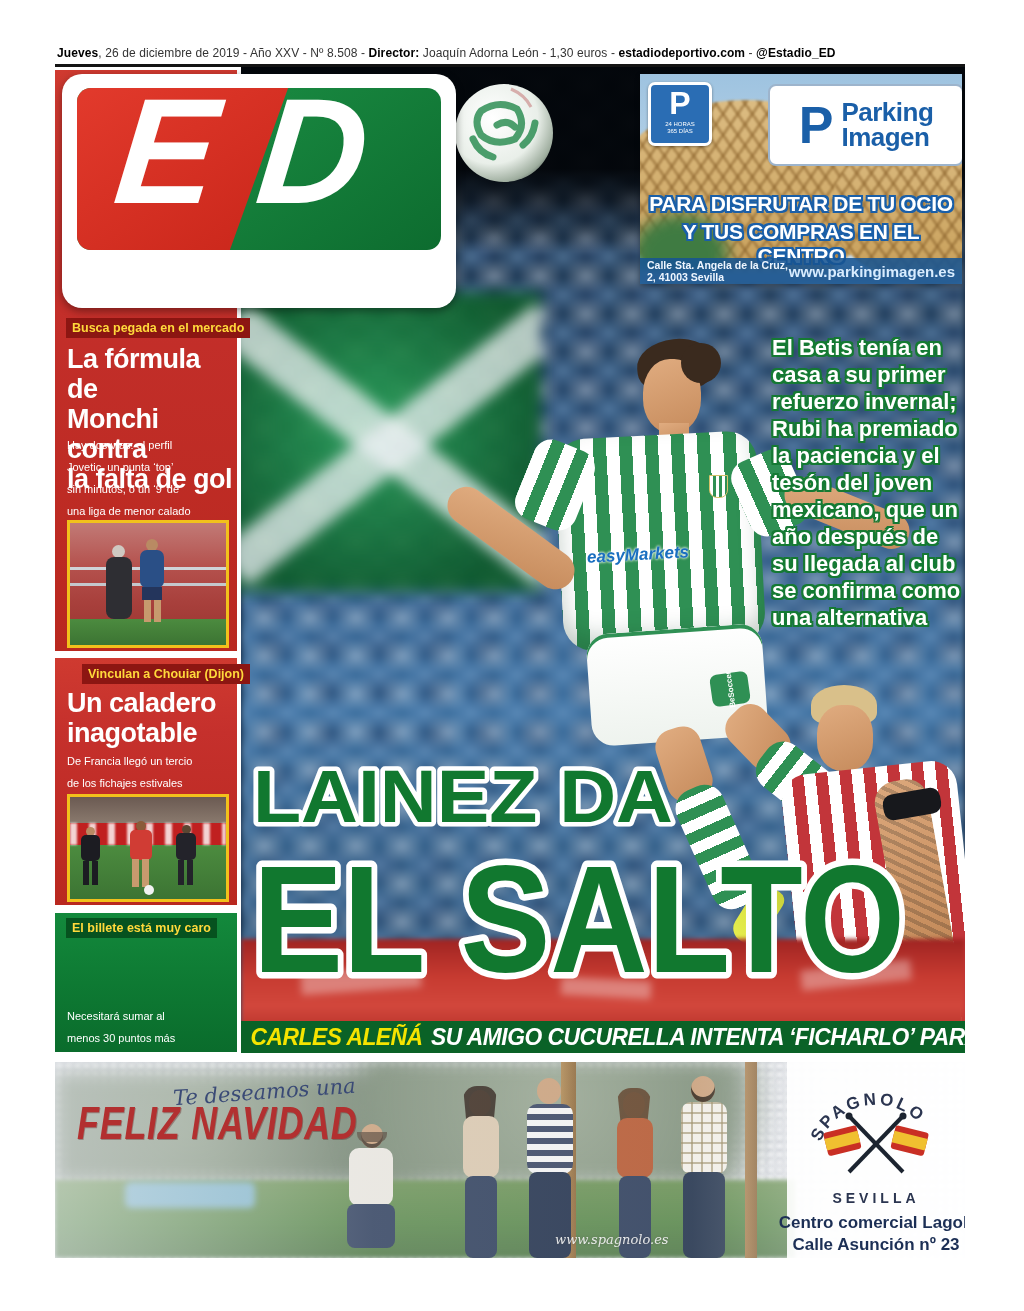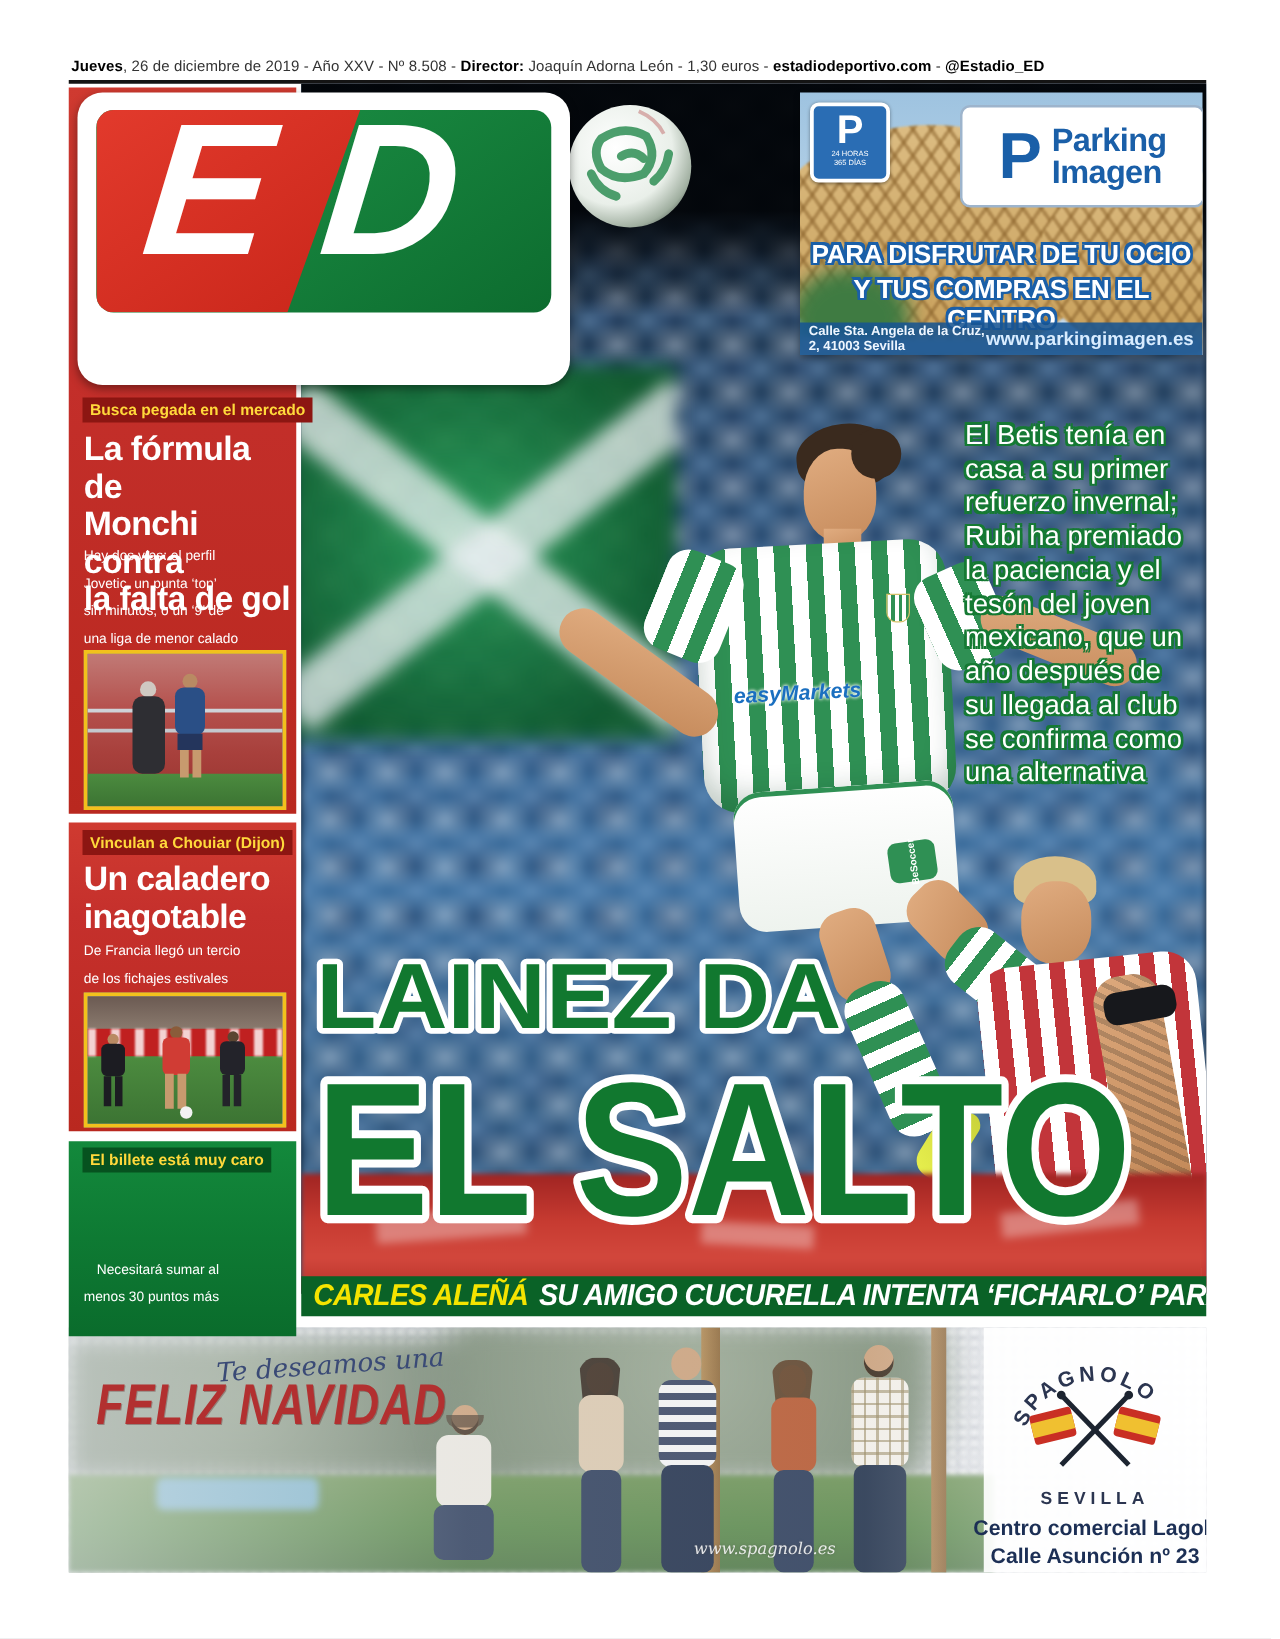--- a/index.html
+++ b/index.html
@@ -32,21 +32,21 @@
   .skin{background:linear-gradient(160deg,#e0ac80,#c68b5c);}
   .stripes-g{background:repeating-linear-gradient(90deg,#ffffff 0 13px,#2f9054 13px 26px);}
   .hoops-g{background:repeating-linear-gradient(0deg,#ffffff 0 11px,#2f9054 11px 22px);}
   .stripes-r{background:repeating-linear-gradient(90deg,#ffffff 0 12px,#c2353a 12px 24px);}
 
   .jersey-sponsor{font-size:17px;font-weight:bold;font-style:italic;color:#1a6fc0;
     text-shadow:0 0 3px #fff,0 0 3px #fff;white-space:nowrap;}
   .shorts-sponsor{font-size:8px;font-weight:bold;color:#fff;white-space:nowrap;}
 
   
-  .standfirst{left:772px;top:334px;width:200px;z-index:4;font-weight:normal;font-size:22px;line-height:27px;
+  .standfirst{left:772px;top:334px;width:200px;z-index:4;font-weight:bold;font-size:22px;line-height:27px;
     color:#fff;white-space:pre-line;
     text-shadow:-2px -2px 0 #157a33,2px -2px 0 #157a33,-2px 2px 0 #157a33,2px 2px 0 #157a33,
                 0 -2px 0 #157a33,0 2px 0 #157a33,-2px 0 0 #157a33,2px 0 0 #157a33;}
   .headline-svg{left:241px;top:750px;z-index:4;}
   .headline-svg text{font-family:"Liberation Sans",sans-serif;font-weight:bold;fill:#11782f;
     stroke:#ffffff;paint-order:stroke fill;stroke-linejoin:round;}
   .h1a{font-size:74px;stroke-width:9px;}
   .h1b{font-size:152px;stroke-width:13px;}
 
   .strip{left:241px;top:1021px;width:724px;height:32px;background:#0a6227;z-index:5;
@@ -277,21 +277,21 @@
       <div class="abs" style="left:36px;top:34px;width:26px;height:62px;background:#2e2e33;border-radius:8px;"></div>
       <div class="abs" style="left:76px;top:16px;width:12px;height:12px;background:#b98a63;border-radius:50%;"></div>
       <div class="abs" style="left:70px;top:27px;width:24px;height:38px;background:#2a4f86;border-radius:7px;"></div>
       <div class="abs" style="left:72px;top:64px;width:20px;height:13px;background:#24355c;"></div>
       <div class="abs" style="left:74px;top:77px;width:7px;height:22px;background:#c79a6e;"></div>
       <div class="abs" style="left:84px;top:77px;width:7px;height:22px;background:#c79a6e;"></div>
     </div>
   </div>
 
   <div class="abs blk red" style="top:658px;height:247px;">
-    <div class="kick mar" style="top:6px;">Vinculan a Chouiar (Dijon)</div>
+    <div class="kick mar" style="top:6px;margin-left:16px;">Vinculan a Chouiar (Dijon)</div>
     <div class="shead" style="top:30px;">Un caladero
 inagotable</div>
     <div class="sbody" style="top:92px;">De Francia llegó un tercio
 de los fichajes estivales</div>
     <div class="sphoto" style="top:136px;width:156px;height:102px;">
       <div class="abs" style="inset:0;background:linear-gradient(180deg,#6b5a52,#8a7a6e 26%,#4c8b3f 48%,#3c7433 100%);"></div>
       <div class="abs" style="left:0;top:26px;width:156px;height:22px;background:#c02020;"></div>
       <div class="abs" style="left:0;top:26px;width:156px;height:22px;background:repeating-linear-gradient(90deg,rgba(255,255,255,.8) 0 7px,transparent 7px 19px);filter:blur(1px);"></div>
       <div class="abs" style="left:16px;top:30px;width:9px;height:9px;background:#b98a63;border-radius:50%;"></div>
       <div class="abs" style="left:11px;top:38px;width:19px;height:26px;background:#1c1c22;border-radius:5px;"></div>
@@ -302,21 +302,21 @@
       <div class="abs" style="left:62px;top:62px;width:7px;height:28px;background:#c79a6e;"></div>
       <div class="abs" style="left:72px;top:62px;width:7px;height:28px;background:#c79a6e;"></div>
       <div class="abs" style="left:112px;top:28px;width:9px;height:9px;background:#5a4632;border-radius:50%;"></div>
       <div class="abs" style="left:106px;top:36px;width:20px;height:27px;background:#23232a;border-radius:5px;"></div>
       <div class="abs" style="left:108px;top:63px;width:6px;height:25px;background:#23232a;"></div>
       <div class="abs" style="left:117px;top:63px;width:6px;height:25px;background:#23232a;"></div>
       <div class="abs" style="left:74px;top:88px;width:10px;height:10px;background:#f2f2f2;border-radius:50%;"></div>
     </div>
   </div>
 
-  <div class="abs blk green" style="top:913px;height:156px;text-align:right;">
+  <div class="abs blk green" style="top:913px;height:139px;">
     <div class="kick dg" style="top:5px;">El billete está muy caro</div>
     <div class="sbody" style="top:92px;">Necesitará sumar al
 menos 30 puntos más</div>
   </div>
 
   <div class="abs bottomad">
 
     <div class="abs" style="left:0;top:10px;width:460px;height:110px;background:radial-gradient(circle at 30% 40%,#8a9a84,#6e7f6c 60%,transparent 75%);filter:blur(9px);"></div>
     <div class="abs" style="left:240px;top:0;width:520px;height:120px;background:radial-gradient(circle at 50% 30%,#9aa894,#7c8d78 65%,transparent 80%);filter:blur(8px);"></div>
     <div class="abs" style="left:0;top:118px;width:740px;height:78px;background:linear-gradient(180deg,#6f9459,#5c8a4e 55%,#52794a);filter:blur(2px);"></div>

